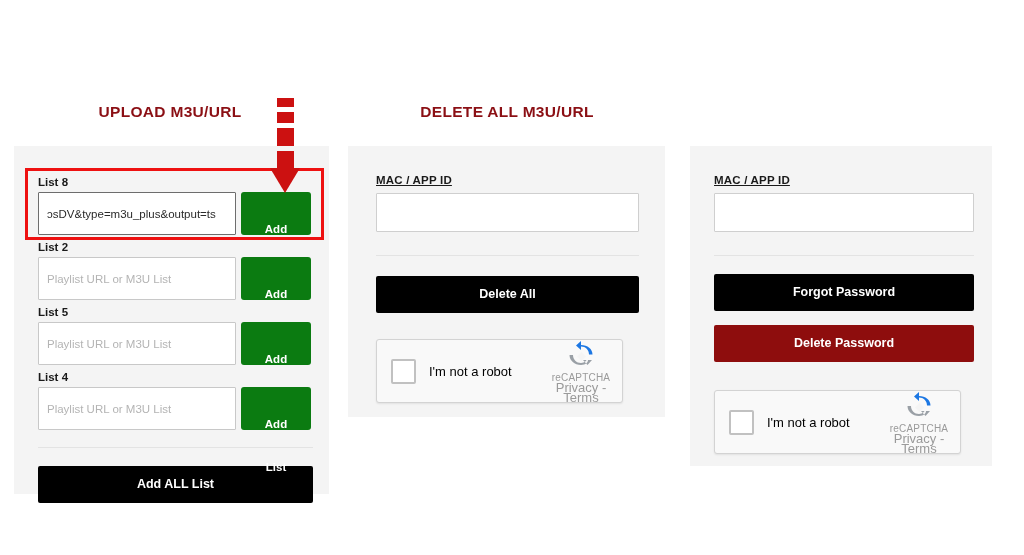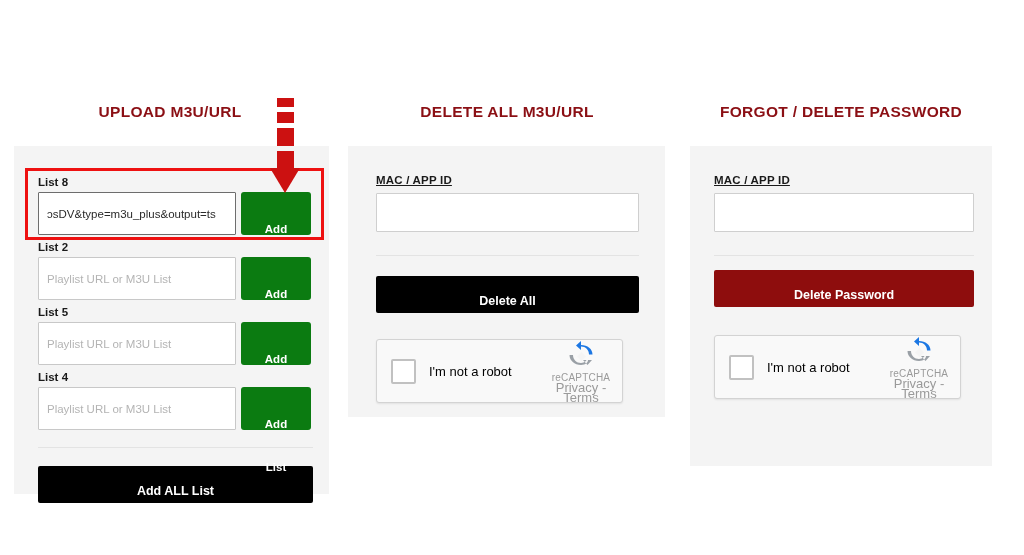--- a/index.html
+++ b/index.html
@@ -119,21 +119,21 @@
     height: 37px;
     border: none;
     border-radius: 2px;
     font-family: "Liberation Sans", sans-serif;
     font-size: 12.5px;
     font-weight: bold;
     color: #ffffff;
     cursor: pointer;
     text-align: center;
     line-height: 37px;
-    padding: 7px;
+    padding: 0;
   }
   .btn-black { background: #000000; }
   .btn-darkred { background: #8e0d0d; }
 
   
   .field-label {
     font-size: 11.5px;
     font-weight: bold;
     color: #1a1a1a;
     margin: 0 0 7px 0;
@@ -249,21 +249,20 @@
 </style>
 </head>
 <body>
 
 <div class="stage">
 
   <div id="heading-upload" class="col-heading">UPLOAD M3U/URL</div>
 
   <div id="heading-delete" class="col-heading">DELETE ALL M3U/URL</div>
 
-  <div id="heading-forgot" class="col-heading">FORGOT / DELETE PASSWORD</div>
 
   <div id="card-upload" class="card"></div>
   <div id="card-delete" class="card"></div>
   <div id="card-forgot" class="card"></div>
 
   <div class="upload-inner">
 
     <div class="list-group">
       <div class="list-label">List 8</div>
       <div class="list-row">
@@ -323,20 +322,21 @@
       </div>
     </div>
   </div>
 
   <div id="forgot-inner">
     <div class="field-label">MAC / APP ID</div>
     <input class="wide-input" type="text" placeholder="" style="">
 
     <hr class="divider" style="margin-top:23px;">
 
+    <button class="btn-wide btn-black" type="button" style="margin-top:18px;">Forgot Password</button>
 
     <button class="btn-wide btn-darkred" type="button" style="margin-top:14px;">Delete Password</button>
 
     <div class="recaptcha" style="margin-top:28px;">
       <div class="rc-check"></div>
       <div class="rc-label">I'm not a robot</div>
       <div class="rc-brand">
         <svg class="rc-logo" viewBox="0 0 64 64">
           <path d="M32 10 L32 2 L22 11 L32 20 L32 13 C41 13 48 20 48 29 L55 29 C55 18 45 10 32 10 Z" fill="#1c77e3"></path>
           <path d="M46 40 L54 40 L45 50 L36 40 L43 40 C43 40 40 46 32 46 C23 46 16 39 16 30 L9 30 C9 41 19 50 32 50 C42 50 46 44 46 40 Z" fill="#9aa0a6"></path>

